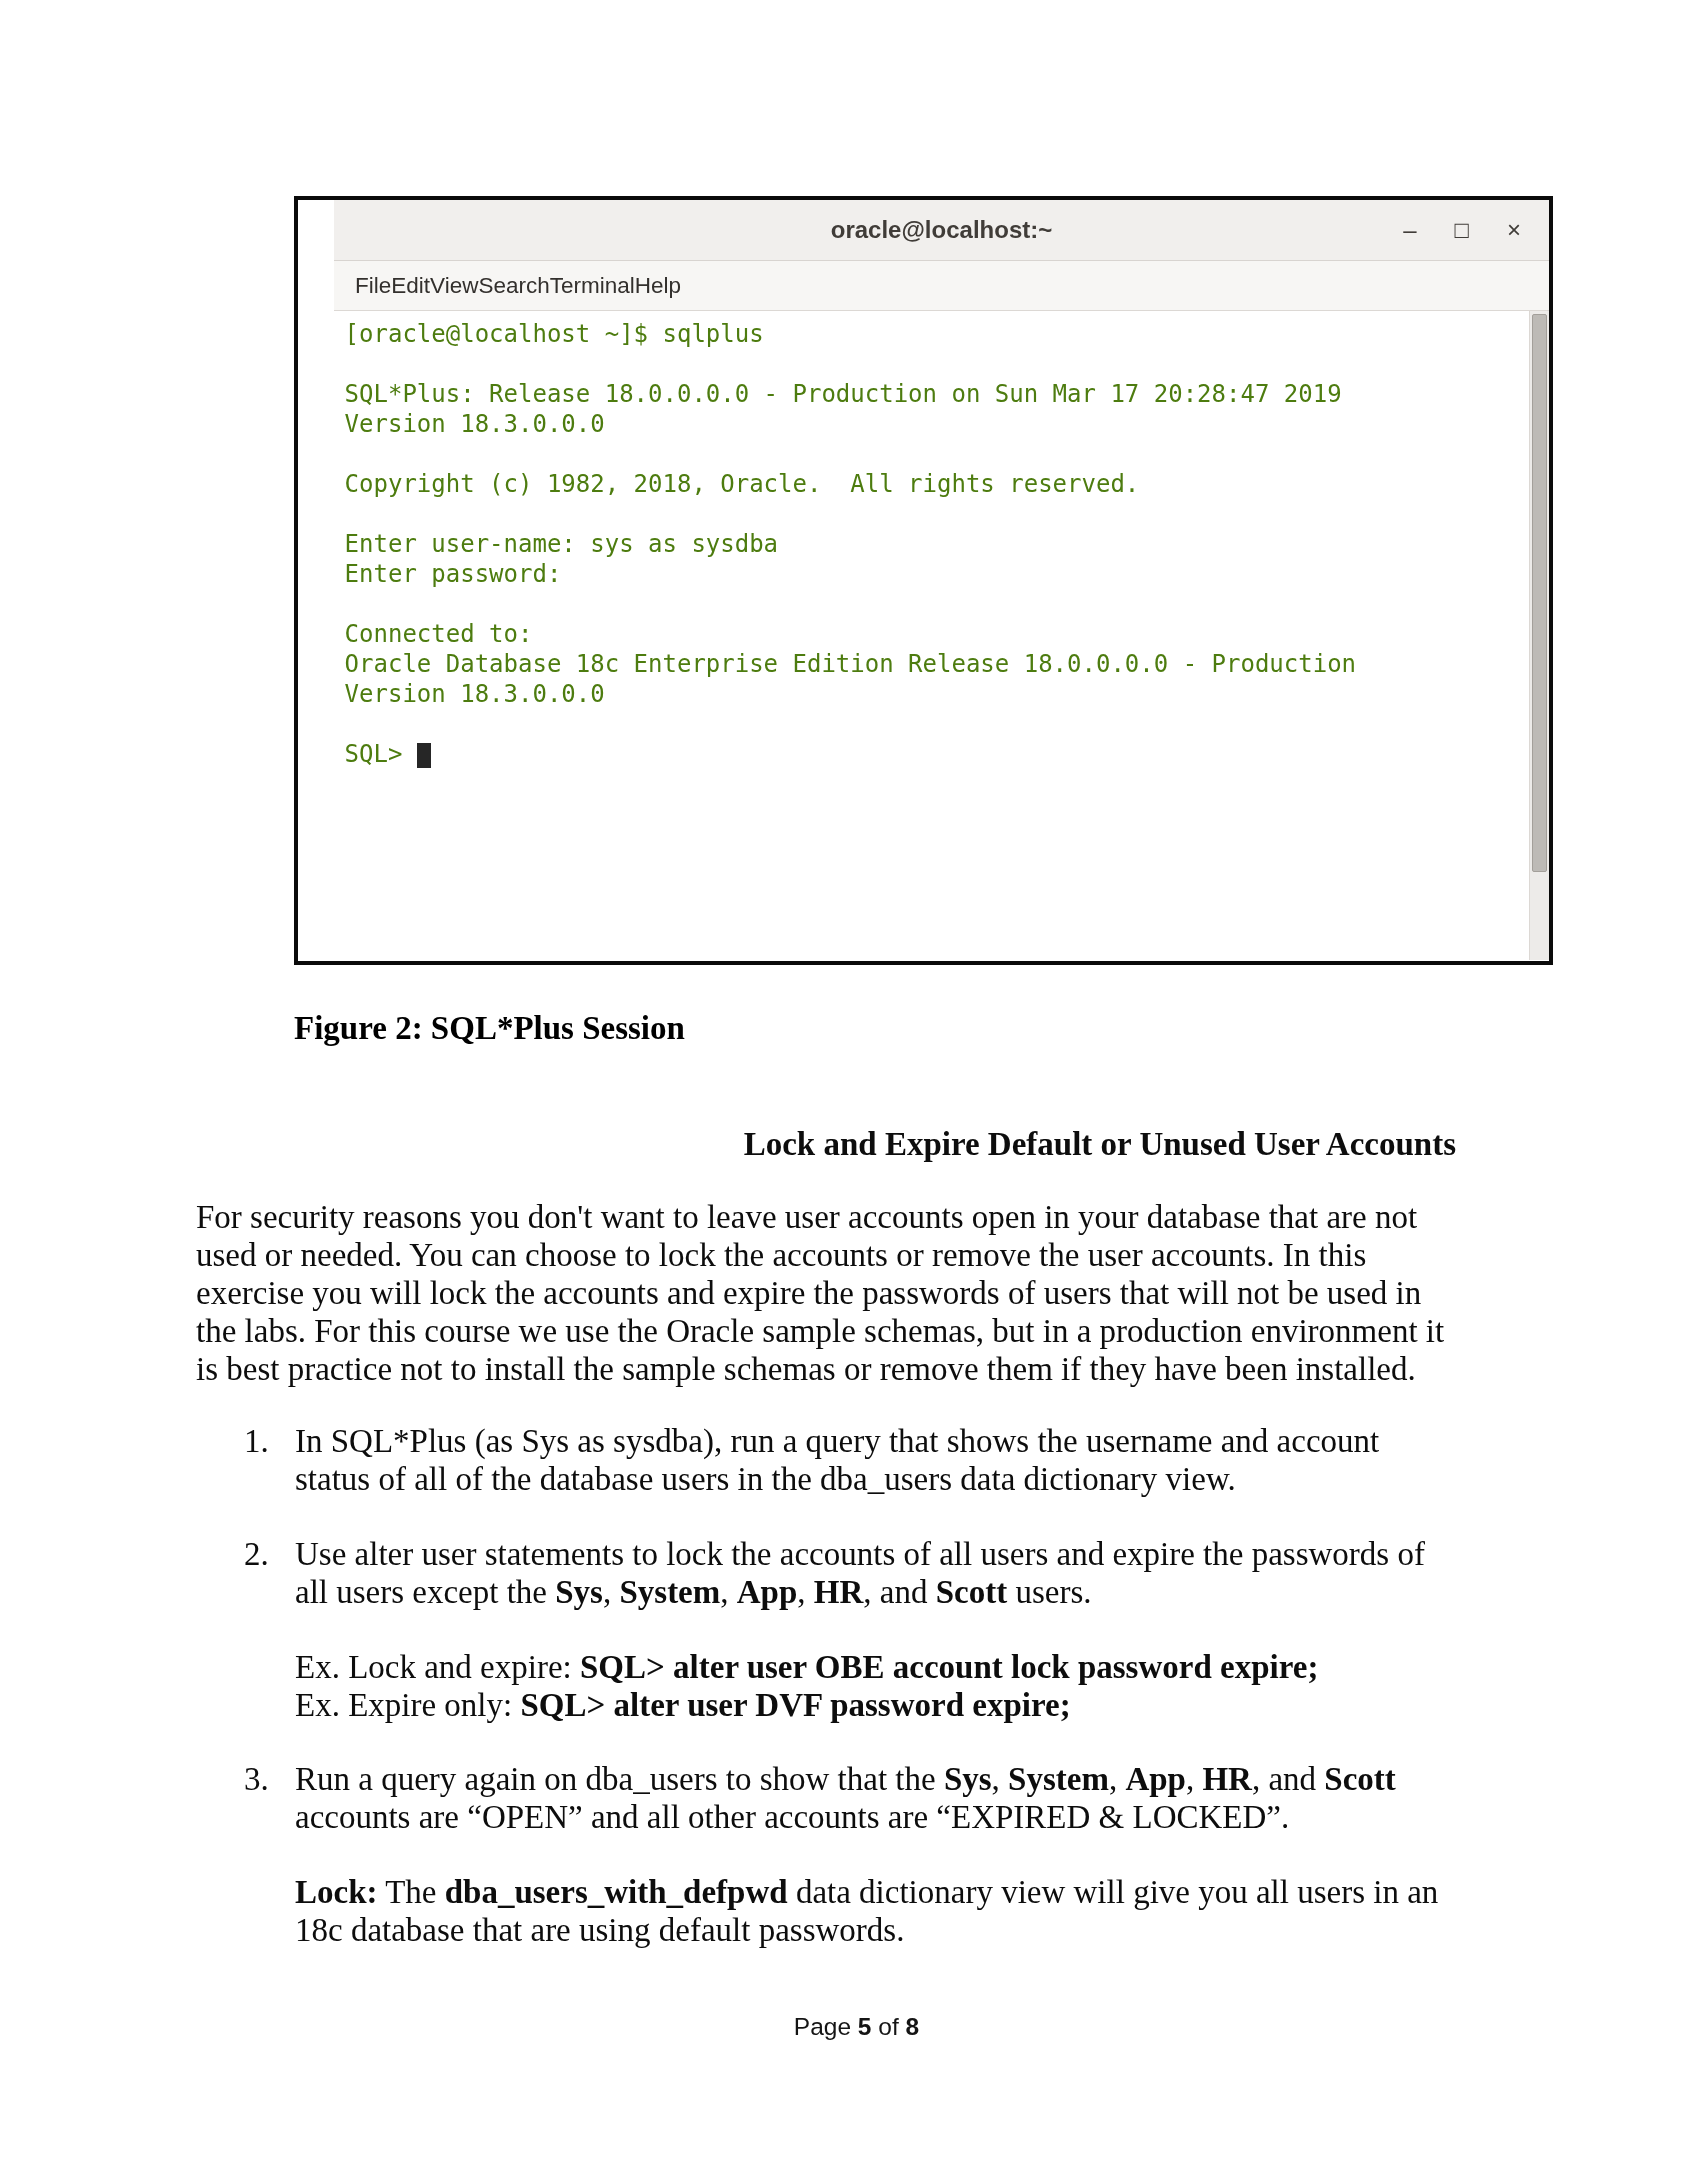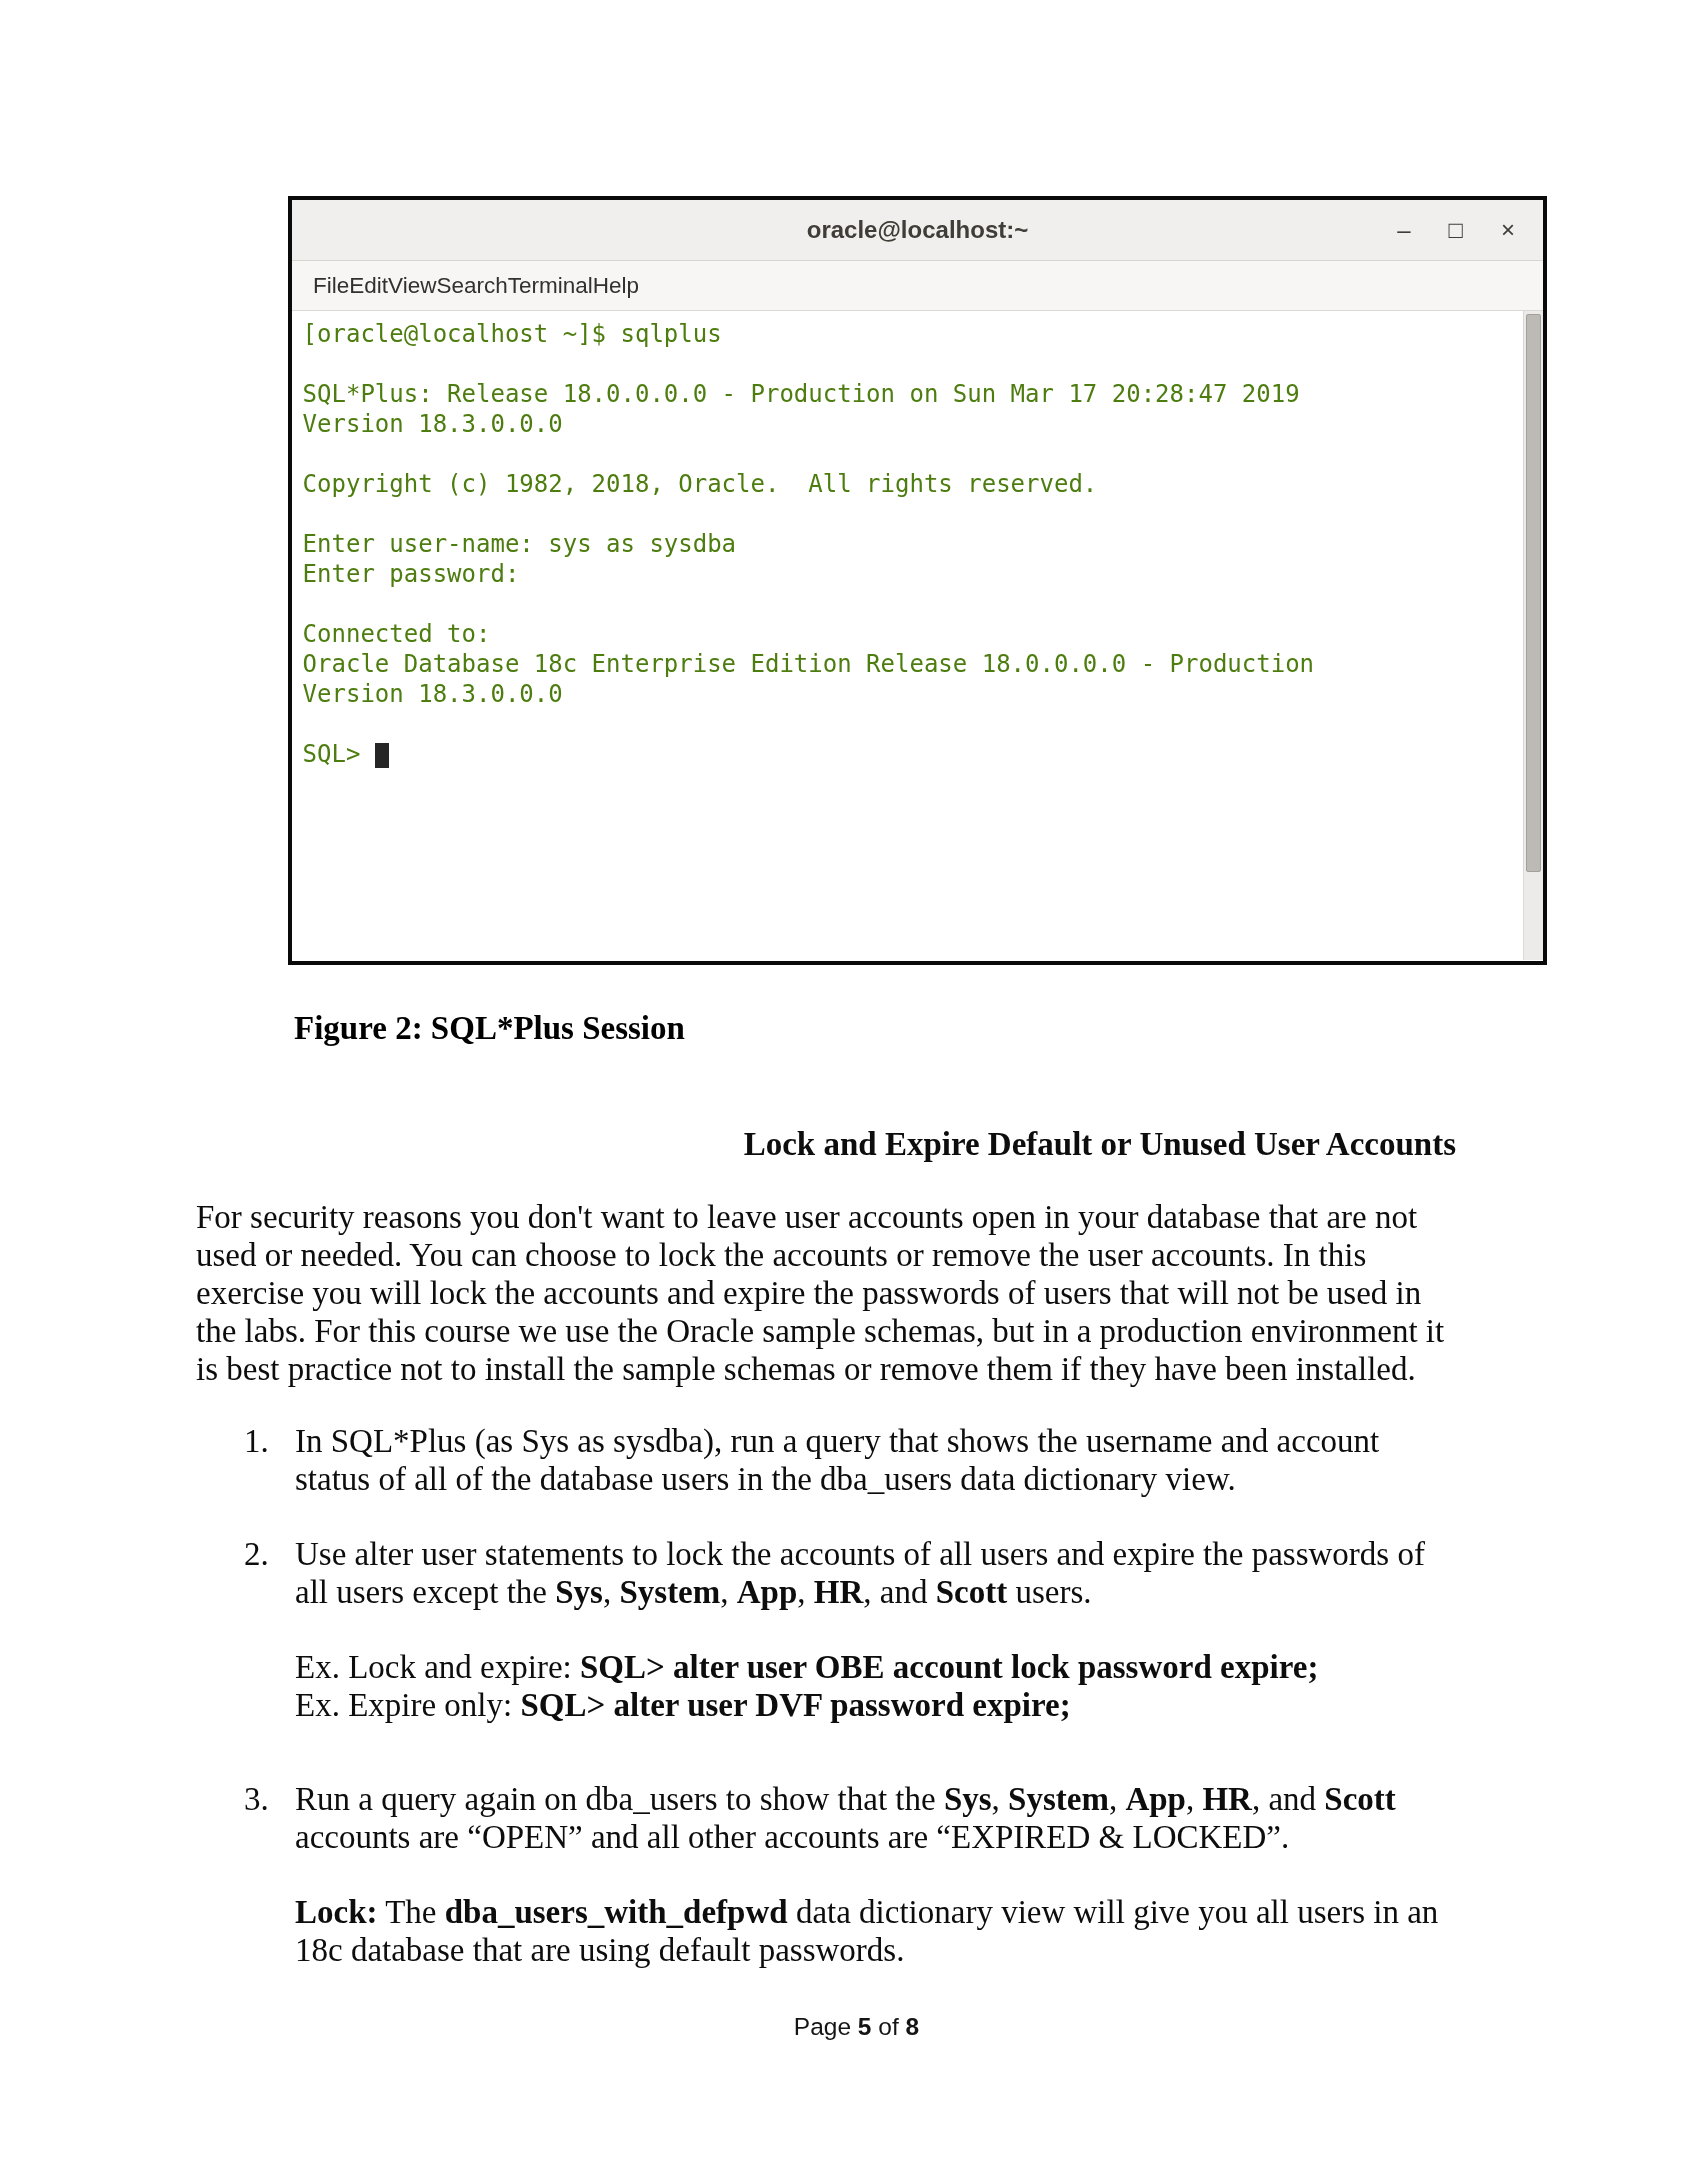--- a/index.html
+++ b/index.html
@@ -12,25 +12,26 @@
     height: 2183px;
     background: #ffffff;
     font-family: "Liberation Serif", serif;
     color: #000;
     overflow: hidden;
   }
 
   
   .terminal-window {
     position: absolute;
-    left: 288px; top: 196px;
+    left: 294px; top: 196px;
     width: 1259px; height: 769px;
     background: #ffffff;
     border: 4.6px solid #0a0a0a;
     font-family: "Liberation Sans", sans-serif;
+    padding-left: 36px;
   }
   .titlebar {
     position: relative;
     height: 61px;
     background: #f1efed;
     border-bottom: 0.7px solid #d8d4d0;
     display: flex; align-items: center; justify-content: center;
   }
   .window-title { font-size: 24px; font-weight: bold; color: #403c38; }
   .controls {
@@ -73,21 +74,21 @@
   }
   .text-flow {
     position: absolute; left: 196px; top: 1125px; width: 1260px;
     font-size: 33px; line-height: 38px; color: #0d0d0d;
   }
   .heading { font-weight: bold; margin: 0 0 35px; text-align: right; }
   .intro { margin: 0 0 34px; }
   .list-item { display: flex; margin: 0 0 37px; }
   .list-num { flex: none; width: 51px; margin-left: 48px; }
   .list-text { flex: 1; }
-  .ex-block { margin: 0 0 56px 99px; }
+  .ex-block { margin: 0 0 36px 99px; }
   .ex-line { min-height: 38px; }
   .note { margin: 0 0 0 99px; }
   .b { font-weight: bold; }
   .footer {
     position: absolute; left: 0; width: 100%; top: 2013px;
     text-align: center;
     font-family: "Liberation Sans", sans-serif;
     font-size: 24.5px; color: #141414; padding-left: 26px;
   }
 </style>

